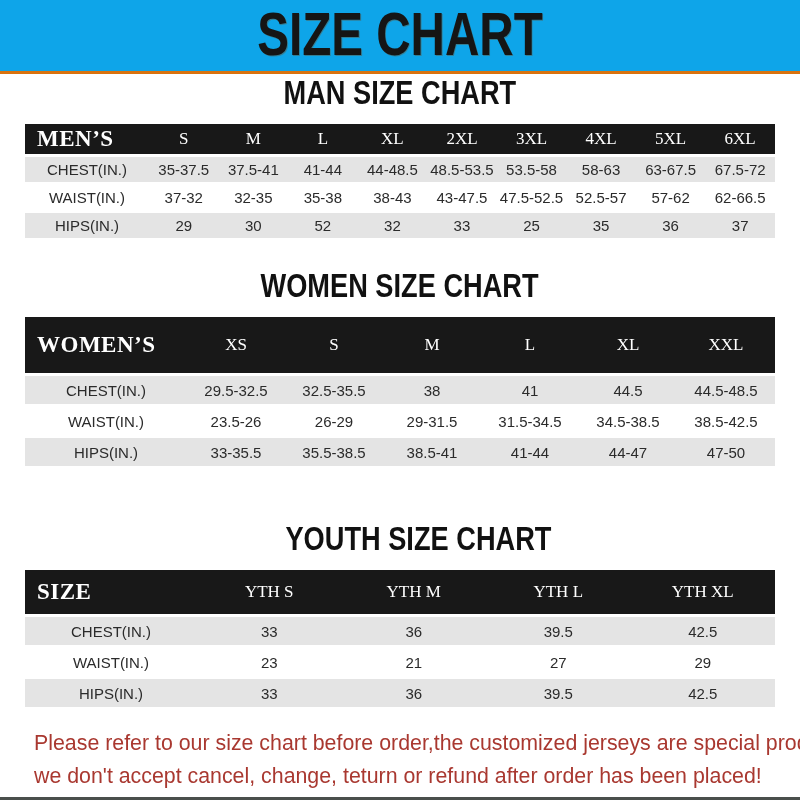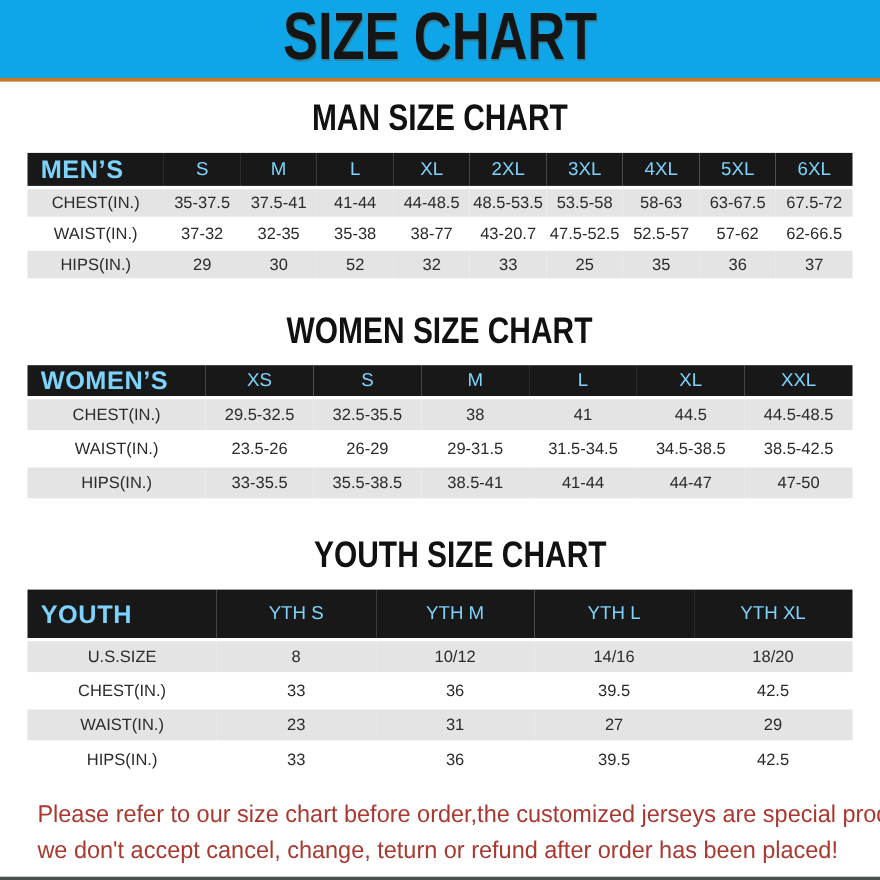--- a/index.html
+++ b/index.html
@@ -42,39 +42,40 @@
     color: #111;
   }
   .section-title .t {
     display: inline-block;
     font-size: 32px;
     font-weight: bold;
     transform: scale(0.85, 1.05);
     transform-origin: center;
     white-space: nowrap;
   }
-  #man-heading   { margin-top: 15px; }
+  #man-heading   { }
   #women-heading { margin-top: 26px; }
-  #youth-heading { margin-top: 30px; padding-left: 36px; }
+  #youth-heading { margin-top: 51px; padding-left: 36px; }
 
   
   table.tbl {
     width: 750px;
     margin: 10px auto 0 auto;
     border-collapse: separate;
     border-spacing: 0 3px;
     table-layout: fixed;
   }
   table.tbl thead th {
     background: #181818;
-    color: #7dd3fc;
+    color: #ffffff;
     font-weight: normal;
     font-size: 17px;
     text-align: center;
     padding: 0;
+    font-family: Liberation Serif, serif;
   }
   table.tbl thead th.corner {
     text-align: left;
     padding-left: 12px;
     font-size: 23px;
     font-weight: bold;
     letter-spacing: .5px;
   }
   table.tbl tbody td {
     text-align: center;
@@ -84,21 +85,21 @@
   }
   table.tbl tbody tr:nth-child(odd) td { background: #E4E4E4; }
   table.tbl tbody tr:nth-child(even) td { background: #ffffff; }
 
   
   .tbl-men   thead th { height: 30px; }
   .tbl-men   tbody td { height: 25px; }
   .tbl-men   th.corner { width: 112px; }
   .tbl-men   { margin-top: 12px; }
 
-  .tbl-women thead th { height: 28px; }
+  .tbl-women thead th { height: 56px; }
   .tbl-women tbody td { height: 28px; }
   .tbl-women th.corner { width: 150px; }
 
   .tbl-youth thead th { height: 44px; }
   .tbl-youth tbody td { height: 28px; }
   .tbl-youth th.corner { width: 160px; }
 
   
   .footer-note {
     margin: 16px 0 0 0;
@@ -157,22 +158,22 @@
         <td>53.5-58</td>
         <td>58-63</td>
         <td>63-67.5</td>
         <td>67.5-72</td>
       </tr>
       <tr>
         <td class="row-label">WAIST(IN.)</td>
         <td>37-32</td>
         <td>32-35</td>
         <td>35-38</td>
-        <td>38-77</td>
-        <td>43-20.7</td>
+        <td>38-43</td>
+        <td>43-47.5</td>
         <td>47.5-52.5</td>
         <td>52.5-57</td>
         <td>57-62</td>
         <td>62-66.5</td>
       </tr>
       <tr>
         <td class="row-label">HIPS(IN.)</td>
         <td>29</td>
         <td>30</td>
         <td>52</td>
@@ -227,46 +228,39 @@
         <td>44-47</td>
         <td>47-50</td>
       </tr>
     </tbody>
   </table>
 
 <h2 class="section-title" id="youth-heading"><span class="t">YOUTH SIZE CHART</span></h2>
 <table class="tbl tbl-youth">
     <thead>
       <tr>
-        <th class="corner">YOUTH</th>
+        <th class="corner">SIZE</th>
         <th>YTH S</th>
         <th>YTH M</th>
         <th>YTH L</th>
         <th>YTH XL</th>
       </tr>
     </thead>
     <tbody>
-      <tr>
-        <td class="row-label">U.S.SIZE</td>
-        <td>8</td>
-        <td>10/12</td>
-        <td>14/16</td>
-        <td>18/20</td>
-      </tr>
       <tr>
         <td class="row-label">CHEST(IN.)</td>
         <td>33</td>
         <td>36</td>
         <td>39.5</td>
         <td>42.5</td>
       </tr>
       <tr>
         <td class="row-label">WAIST(IN.)</td>
         <td>23</td>
-        <td>31</td>
+        <td>21</td>
         <td>27</td>
         <td>29</td>
       </tr>
       <tr>
         <td class="row-label">HIPS(IN.)</td>
         <td>33</td>
         <td>36</td>
         <td>39.5</td>
         <td>42.5</td>
       </tr>

